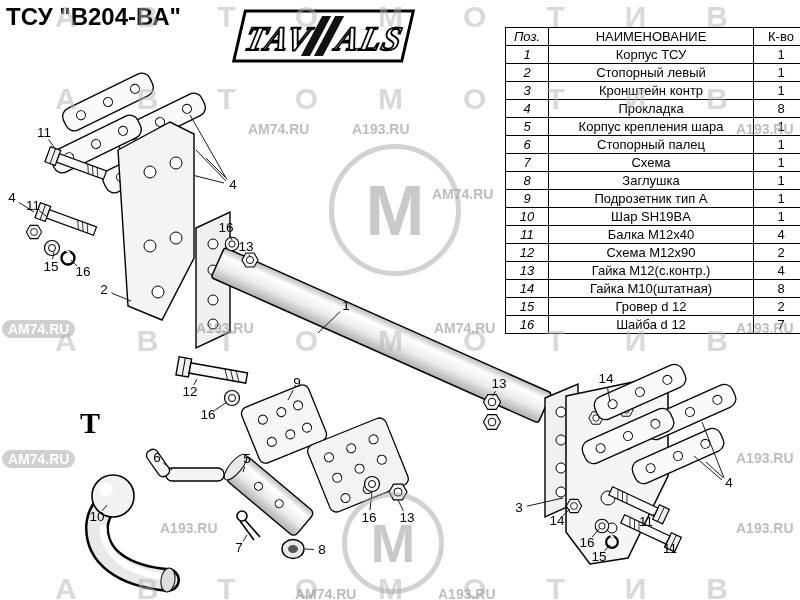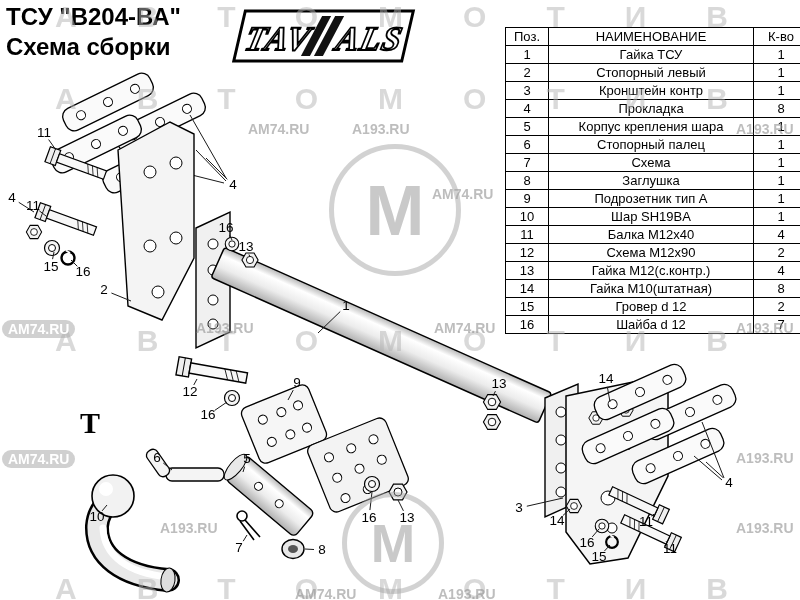--- a/index.html
+++ b/index.html
@@ -11,21 +11,21 @@
   .title2{font-size:24px;font-weight:bold;white-space:nowrap;}
   
   .logo{position:absolute;left:224px;top:8px;z-index:2;}
   .logo-text{font-family:"Liberation Serif",serif;font-style:italic;font-weight:bold;
              font-size:34px;fill:#ffffff;stroke:#000;stroke-width:1.8px;letter-spacing:1px;}
   
   .parts-table{position:absolute;left:505px;top:27px;width:288px;z-index:2;
                border-collapse:collapse;table-layout:fixed;background:transparent;}
   .parts-table th,.parts-table td{border:1px solid #000;font-size:13px;height:17px;
                padding:0 2px;text-align:center;white-space:nowrap;overflow:hidden;font-weight:normal;}
-  .col-pos{width:38px;} .col-name{width:200px;margin-left:24px;} .col-qty{width:50px;}
+  .col-pos{width:38px;font-style:italic;} .col-name{width:200px;margin-left:24px;} .col-qty{width:50px;}
   
   #diagram{position:absolute;left:0;top:0;z-index:1;font-family:"Liberation Sans",sans-serif;}
   .callout{font-size:13.5px;fill:#000;text-anchor:middle;dominant-baseline:middle;}
   .leader{stroke:#1a1a1a;stroke-width:1;}
   .view-label{position:absolute;left:80px;top:406px;z-index:2;font-family:"Liberation Serif",serif;
               font-size:30px;font-weight:bold;}
   
   #wm-layer{position:absolute;inset:0;z-index:4;pointer-events:none;}
   .wm-line{position:absolute;left:0;width:100%;text-align:left;font-size:30px;font-weight:bold;
            letter-spacing:60px;text-indent:55px;white-space:nowrap;opacity:.5;}
@@ -303,21 +303,20 @@
         <text x="646" y="522" class="callout">11</text>
         <line x1="666.4222912360003" y1="541.8445824720006" x2="666" y2="541" class="leader"></line>
         <text x="670" y="549" class="callout">11</text>
         <line x1="723.092116048575" y1="477.6058450878293" x2="706" y2="462" class="leader"></line>
         <text x="729" y="483" class="callout">4</text>
       </g>
   </svg>
 
   <div class="titles">
     <div class="title1">ТСУ "В204-ВА"</div>
-    <div class="title2">Схема сборки</div>
   </div>
 
   <div class="logo">
     <svg width="196" height="60" viewBox="0 0 196 60">
       <g transform="translate(16,0) skewX(-13)">
         <rect x="6" y="3" width="168" height="50" fill="#ffffff" stroke="#000" stroke-width="3"></rect>
         <text x="13" y="42" class="logo-text">TAV</text>
         <g fill="#111">
           <polygon points="84,8 93,8 81,48 72,48"></polygon>
           <polygon points="97,8 106,8 94,48 85,48"></polygon>
@@ -333,21 +332,21 @@
     <thead>
       <tr>
         <th class="col-pos">Поз.</th>
         <th class="col-name">НАИМЕНОВАНИЕ</th>
         <th class="col-qty">К-во</th>
       </tr>
     </thead>
     <tbody>
         <tr>
           <td class="col-pos">1</td>
-          <td class="col-name">Гайка ТСУ</td>
+          <td class="col-name">Корпус ТСУ</td>
           <td class="col-qty">1</td>
         </tr>
         <tr>
           <td class="col-pos">2</td>
           <td class="col-name">Стопорный левый</td>
           <td class="col-qty">1</td>
         </tr>
         <tr>
           <td class="col-pos">3</td>
           <td class="col-name">Кронштейн контр</td>

